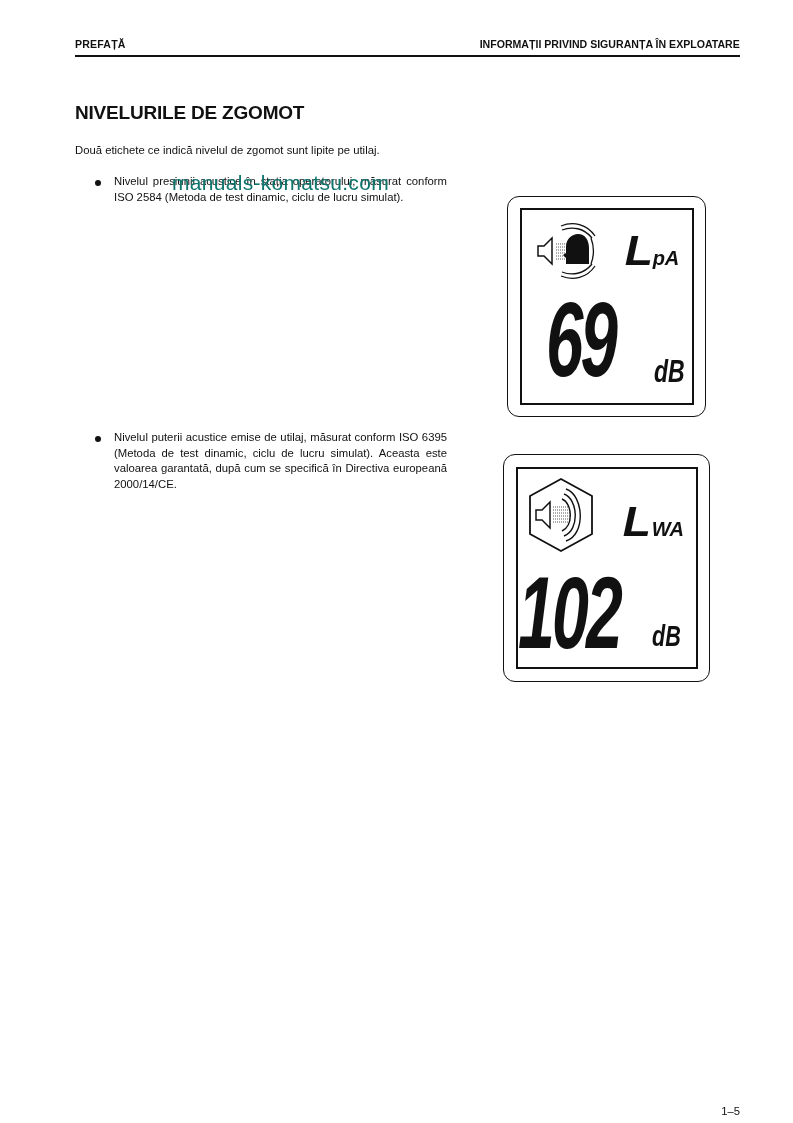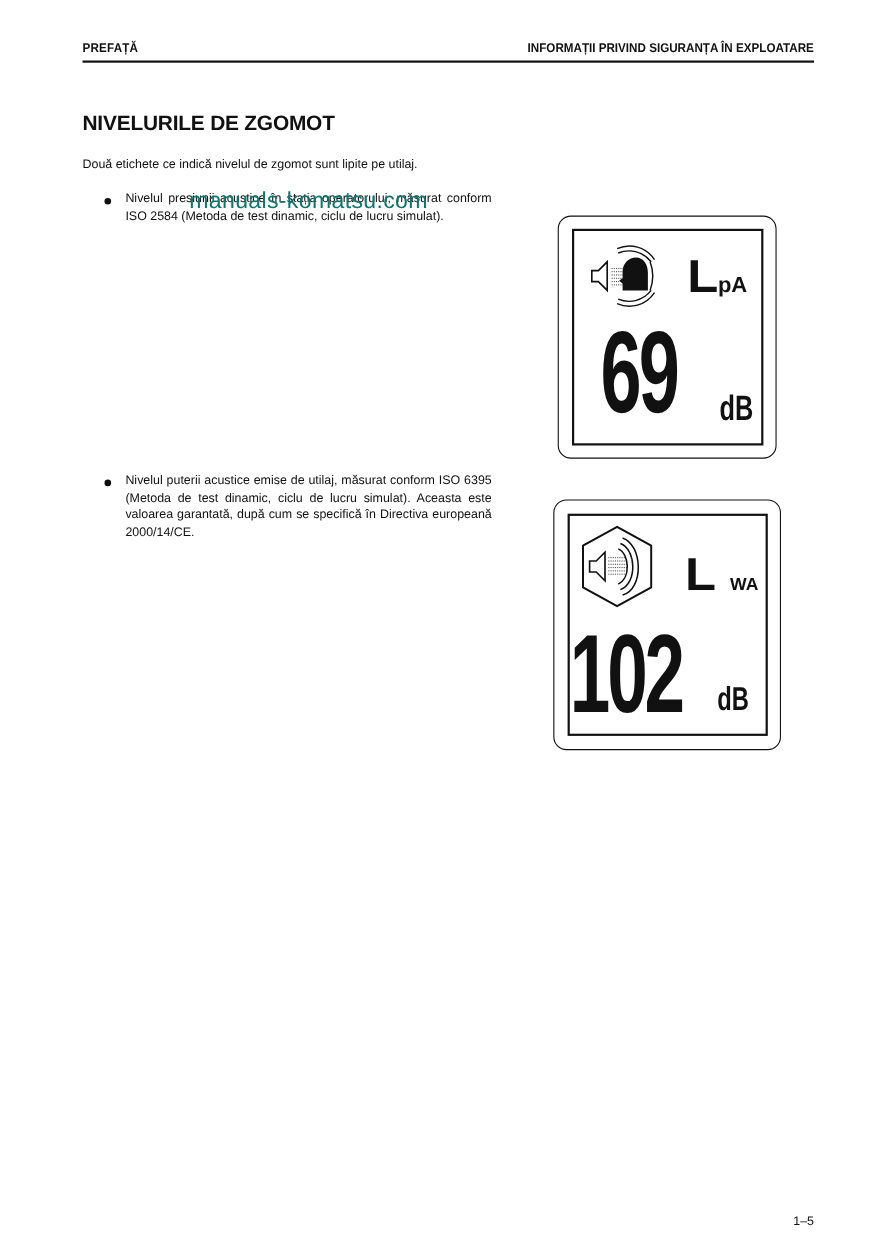--- a/index.html
+++ b/index.html
@@ -35,21 +35,21 @@
     .b2 { top: 430px; }
     .watermark {
       position: absolute; left: 172px; top: 171px; font-size: 21px; color: #0f766e;
       font-family: "Liberation Sans", sans-serif; letter-spacing: 0.3px;
       background: transparent; pointer-events: none;
     }
     .label {
       position: absolute; border: 1.5px solid #111; border-radius: 12px; background: #fff;
     }
     .label .inner {
-      position: absolute; border: 2px solid #111; background: #fff;
+      position: absolute; border: 2px solid #111; background: #fff; font-style: italic;
     }
     .l1 { left: 507px; top: 196px; width: 197px; height: 219px; }
     .l1 .inner { left: 12px; top: 11px; width: 170px; height: 193px; }
     .l2 { left: 503px; top: 454px; width: 205px; height: 226px; }
     .l2 .inner { left: 12px; top: 12px; width: 178px; height: 198px; }
     .sym { position: absolute; font-weight: bold; font-family: "Liberation Sans", sans-serif; }
     .big {
       position: absolute; font-weight: bold; font-family: "Liberation Sans", sans-serif;
       transform-origin: left top; letter-spacing: -4px;
     }
@@ -122,20 +122,20 @@
         <line x1="25" y1="42" x2="42" y2="42"></line>
           <line x1="25" y1="45" x2="40" y2="45"></line>
       </g>
       <g fill="none" stroke="#111" stroke-width="1.4">
         <path d="M34 22 c10 4 12 26 0 32"></path>
           <path d="M36 17 c14 5 16 36 0 42"></path>
         <path d="M38 12 c18 6 20 46 0 52"></path>
       </g>
     </svg>
     <div class="sym" style="left:106px; top:32px;">
-      <span style="font-size:42px; line-height:42px; display:inline-block; transform:scaleX(1.1);">L</span><span style="font-size:16px; margin-left:14px;">WA</span>
+      <span style="font-size:42px; line-height:42px; display:inline-block; transform:scaleX(1.1);">L</span><span style="font-size:20px; margin-left:2px;">WA</span>
     </div>
     <div class="big" style="left:0px; top:78px; font-size:92px; line-height:120px; transform:scaleX(0.72) scaleY(1.1);">102</div>
     <div class="db" style="left:134px; top:150px; font-size:30px; line-height:34px; transform:scaleX(0.72);">dB</div>
   </div>
 </div>
 
 <div class="pagenum">1–5</div>
 
 </body></html>

